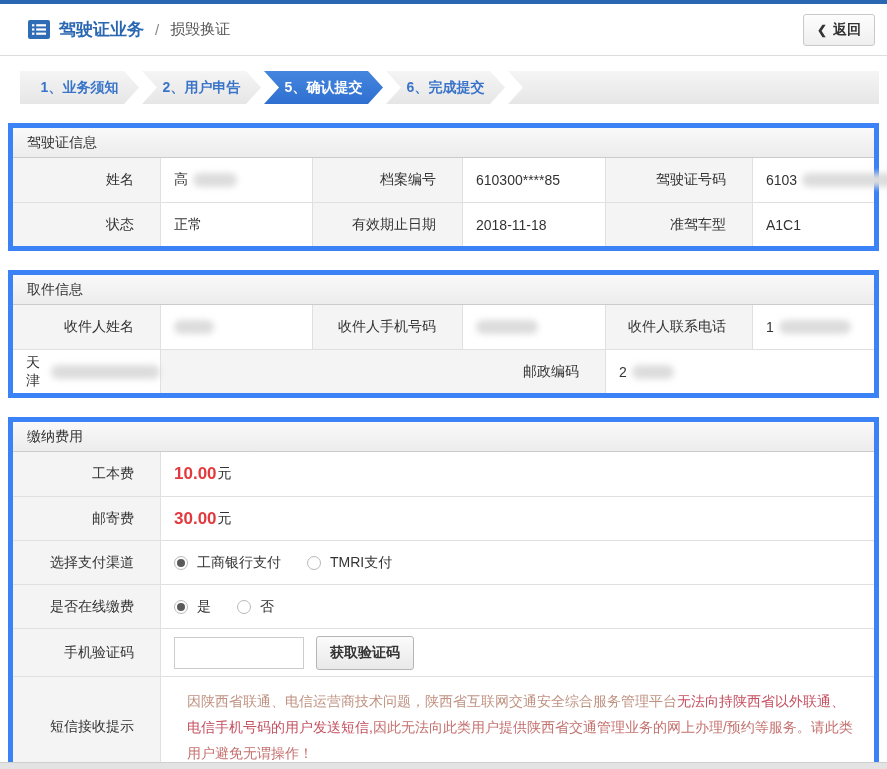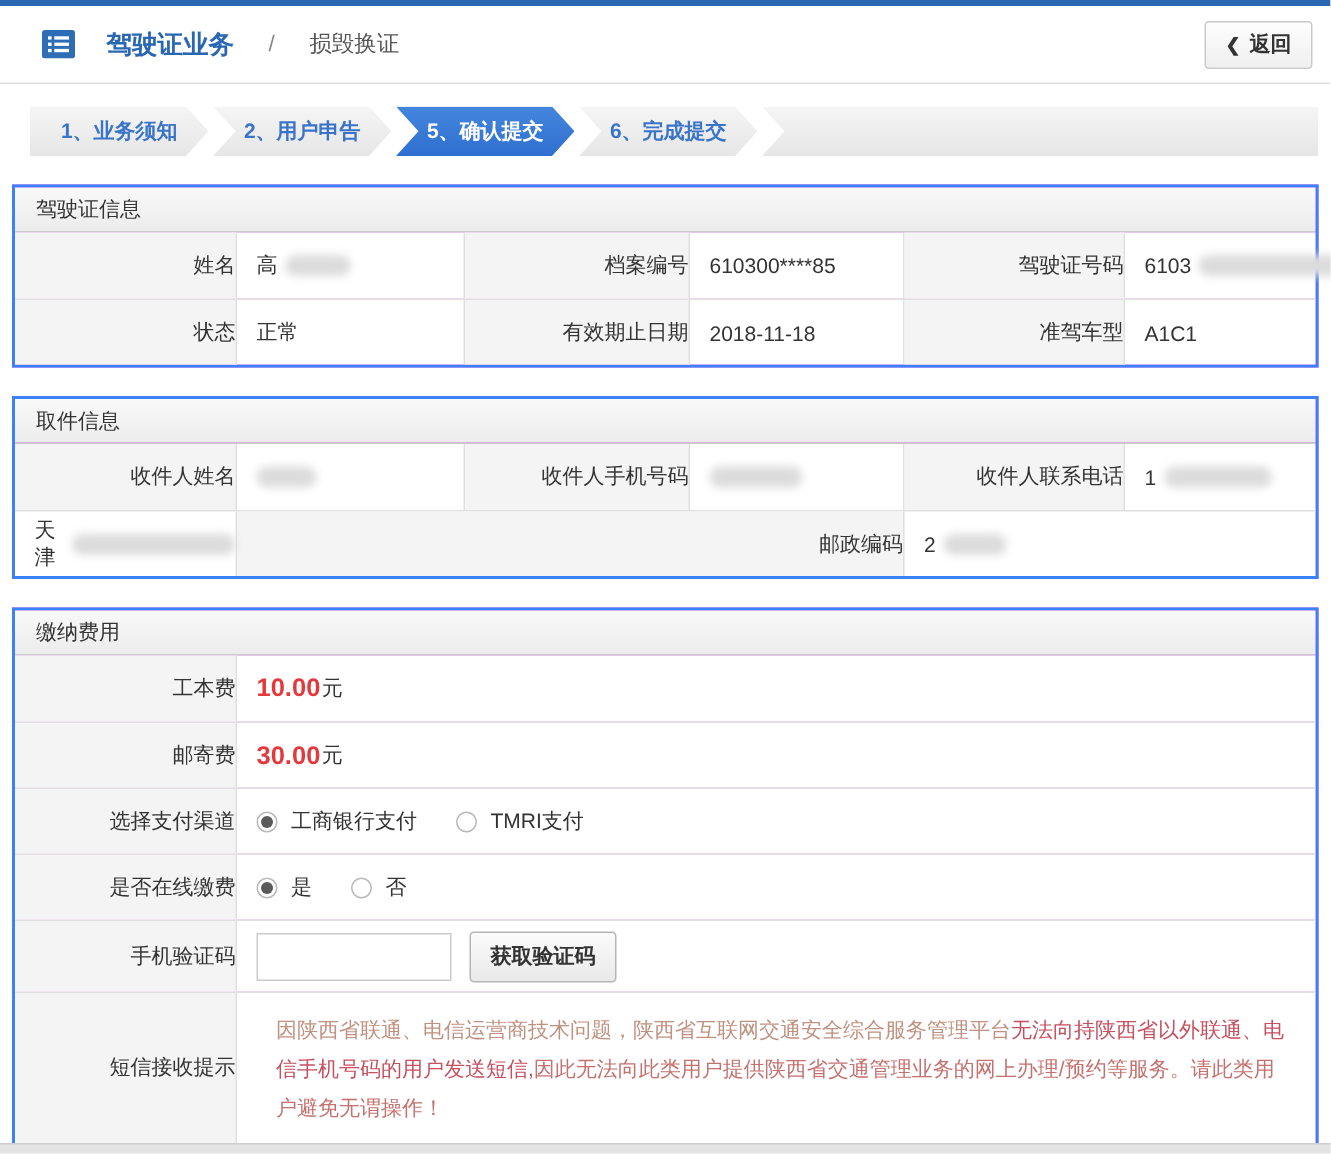--- a/index.html
+++ b/index.html
@@ -3,48 +3,48 @@
 <meta charset="utf-8">
 <style>
   * { margin:0; padding:0; box-sizing:border-box; }
   html,body { width:887px; height:769px; background:#fff; overflow:hidden;
               font-family:"Liberation Sans","DejaVu Sans",sans-serif; font-size:14px; color:#333; }
 
   .topline { height:4px; background:#2a67b3; }
 
   .hdr { height:52px; display:flex; align-items:center; justify-content:space-between;
          padding:0 12px 0 28px; border-bottom:1px solid #ddd; background:#fff; }
-  .hdr-left { display:flex; align-items:center; gap:21px; }
+  .hdr-left { display:flex; align-items:center; gap:9px; }
   .hdr-title { color:#2a67b3; font-size:17px; font-weight:700; }
   .hdr-div { color:#888; font-size:15px; margin:0 2px; }
   .hdr-sub { color:#555; font-size:15px; }
   .back-btn { display:inline-flex; align-items:center; gap:6px; padding:6px 13px;
               background:linear-gradient(#fdfdfd,#efefef); border:1px solid #c9c9c9;
               border-radius:3px; color:#333; font-size:14px; font-weight:700; cursor:pointer; }
   .back-chev { font-size:12px; }
 
   .steps { display:flex; height:33px; margin:15px 8px 0 8px;padding-left:12px; }
   .seg { width:119px; margin-right:3px; display:flex; align-items:center; justify-content:center;
          background:linear-gradient(#f5f5f5,#e6e6e6); color:#3a74c9; font-weight:700; font-size:14px;
          clip-path:polygon(0 0, calc(100% - 15px) 0, 100% 50%, calc(100% - 15px) 100%, 0 100%, 15px 50%); }
   .seg.first { clip-path:polygon(0 0, calc(100% - 15px) 0, 100% 50%, calc(100% - 15px) 100%, 0 100%); }
   .seg.active { background:linear-gradient(#4486de,#2f6fd0); color:#fff; }
   .seg.filler { flex:1; margin-right:0; width:auto;
          clip-path:polygon(0 0, 100% 0, 100% 100%, 0 100%, 15px 50%); }
 
-  .section { margin:19px 8px 17px 8px; border:2px solid #3b82f6; background:#d946ef; }
+  .section { margin:19px 8px 17px 8px; border:5px solid #3b82f6; background:#14532d; }
   .sec-hd { height:30px; line-height:29px; padding-left:14px; background:linear-gradient(#f9f9f9,#ececec);
             border-bottom:1px solid #cbcbcb; color:#333; font-size:14px; }
   .grid-row { display:grid; min-height:44px; background:#fff; }
   .grid-row + .grid-row { border-top:1px solid #e0e0e0; }
   .r3 { grid-template-columns:148px 152px 150px 143px 147px 1fr; }
   .r2w { grid-template-columns:148px 445px 147px 1fr; }
   .rf { grid-template-columns:148px 1fr; }
   .lbl { background:#f4f4f4; display:flex; align-items:center; justify-content:flex-end;
-         padding-right:0; border-right:1px solid #e0e0e0; color:#333; }
+         padding-right:26px; border-right:1px solid #e0e0e0; color:#333; }
   .val { display:flex; align-items:center; padding-left:13px; color:#333; }
   .val.bd { border-right:1px solid #e0e0e0; }
 
   .chip { display:inline-block; vertical-align:middle; height:14px; border-radius:7px;
           background:#dcdcdc; filter:blur(3px); margin-left:5px; }
 
   .amount { color:#e4393c; font-weight:700; font-size:17px; }
   .unit { font-size:14px; color:#333; margin-left:1px; }
 
   .radio { width:14px; height:14px; border:1px solid #b9b9b9; border-radius:50%;

